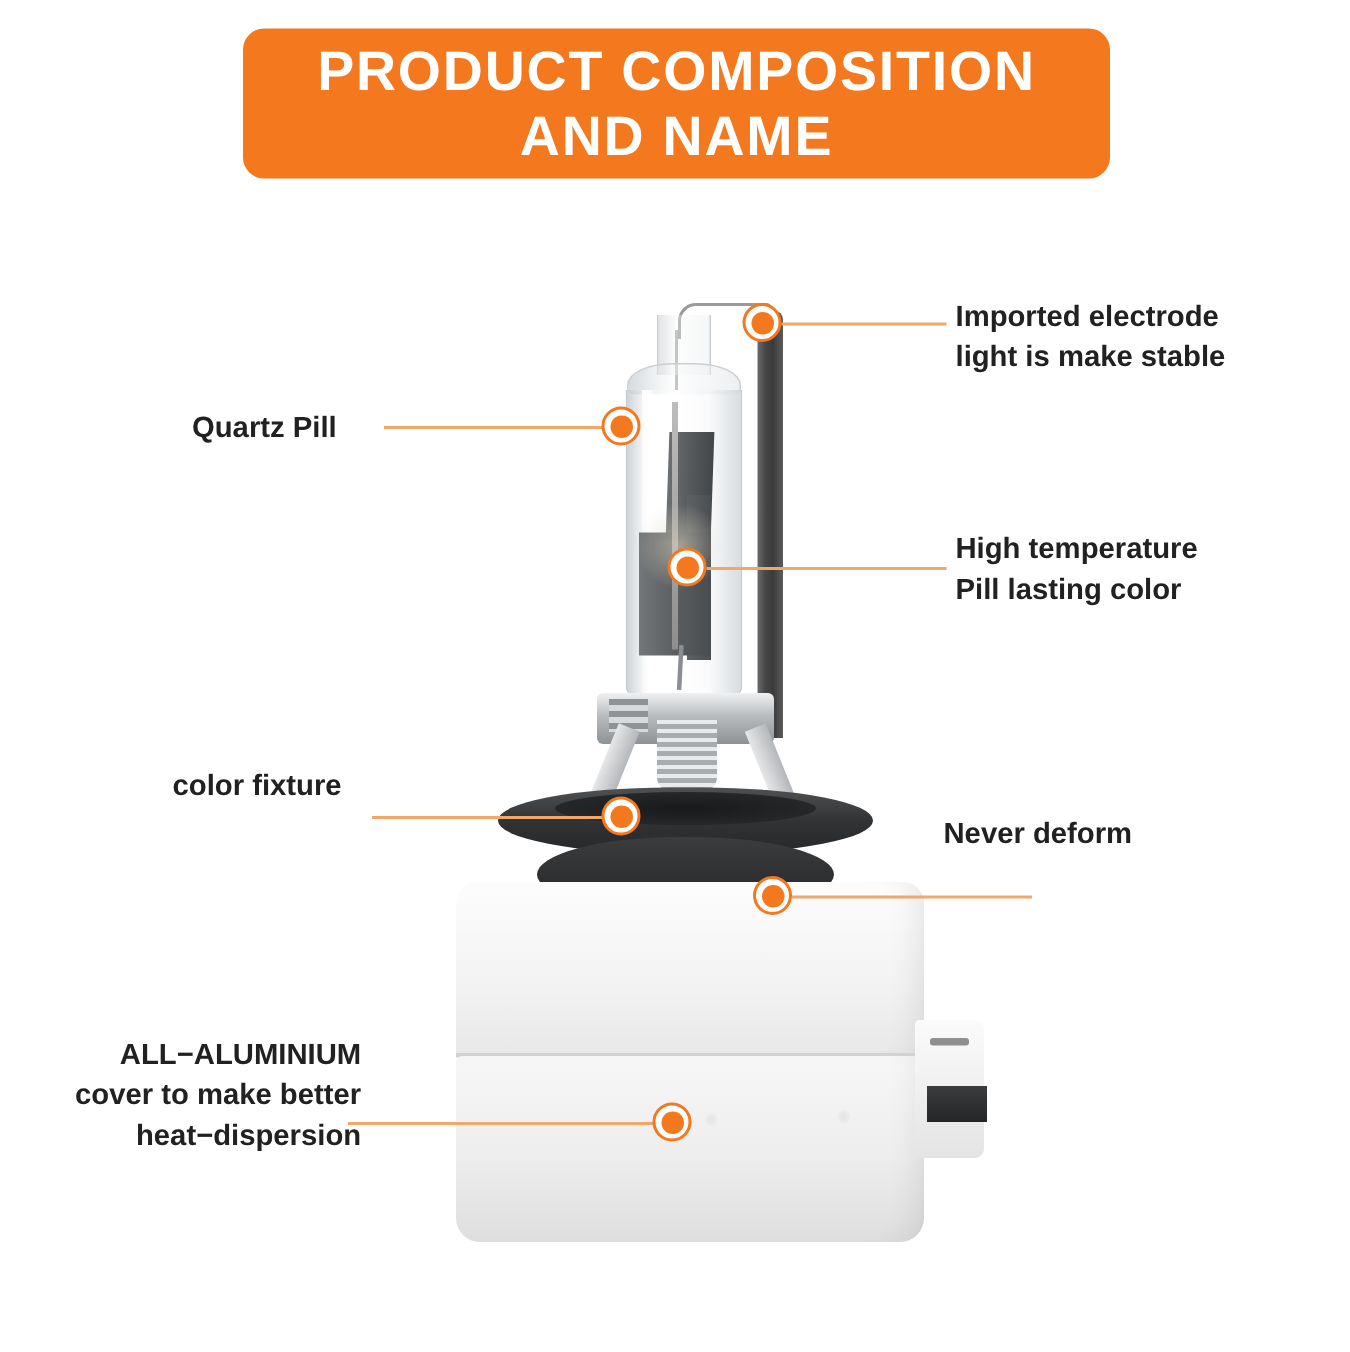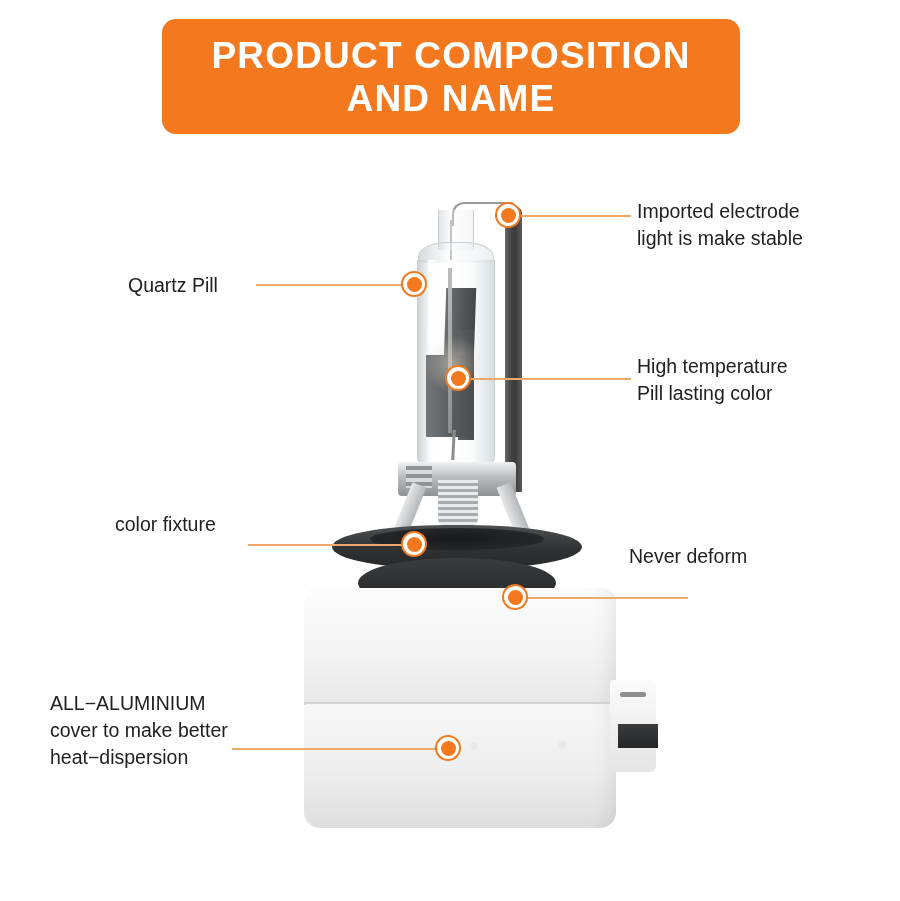--- a/index.html
+++ b/index.html
@@ -15,21 +15,21 @@
     font-family: "Liberation Sans", sans-serif;
     color: #1a1a1a;
   }
 
   
   #header-banner {
     position: absolute;
     left: 162px;
     top: 19px;
     width: 578px;
-    height: 115px;
+    height: 100px;
     background: #f4781d;
     border-radius: 14px;
     display: flex;
     flex-direction: column;
     align-items: center;
     justify-content: center;
     box-sizing: border-box;
   }
   #header-banner .hline {
     color: #ffffff;
@@ -41,20 +41,21 @@
     white-space: nowrap;
   }
 
   
   .callout-label {
     position: absolute;
     font-size: 19.5px;
     line-height: 27px;
     color: #212121;
     white-space: nowrap;
+    font-weight: bold;
   }
   .callout-label .lbl-line { display: block; }
 
   
   .leader-line {
     position: absolute;
     height: 2px;
     background: #f0a868;
   }
   .marker {
@@ -415,18 +416,18 @@
     <div class="callout-label" style="left: 115px; top: 511px;">
       <span class="lbl-line">color fixture</span>
     </div>
     <div class="leader-line" style="left: 528px; top: 597px; width: 160px;"></div>
     <div class="marker" style="left: 515px; top: 597px;"></div>
     <div class="callout-label" style="left: 629px; top: 543px;">
       <span class="lbl-line">Never deform</span>
     </div>
     <div class="leader-line" style="left: 232px; top: 748px; width: 204px;"></div>
     <div class="marker" style="left: 448px; top: 748px;"></div>
-    <div class="callout-label" style="left: 50px; top: 690px;">
+    <div class="callout-label" style="left: 50px; top: 690px; text-align: right;">
       <span class="lbl-line">ALL−ALUMINIUM</span>
       <span class="lbl-line">cover to make better</span>
       <span class="lbl-line">heat−dispersion</span>
     </div>
   </div>
 
 </body></html>

